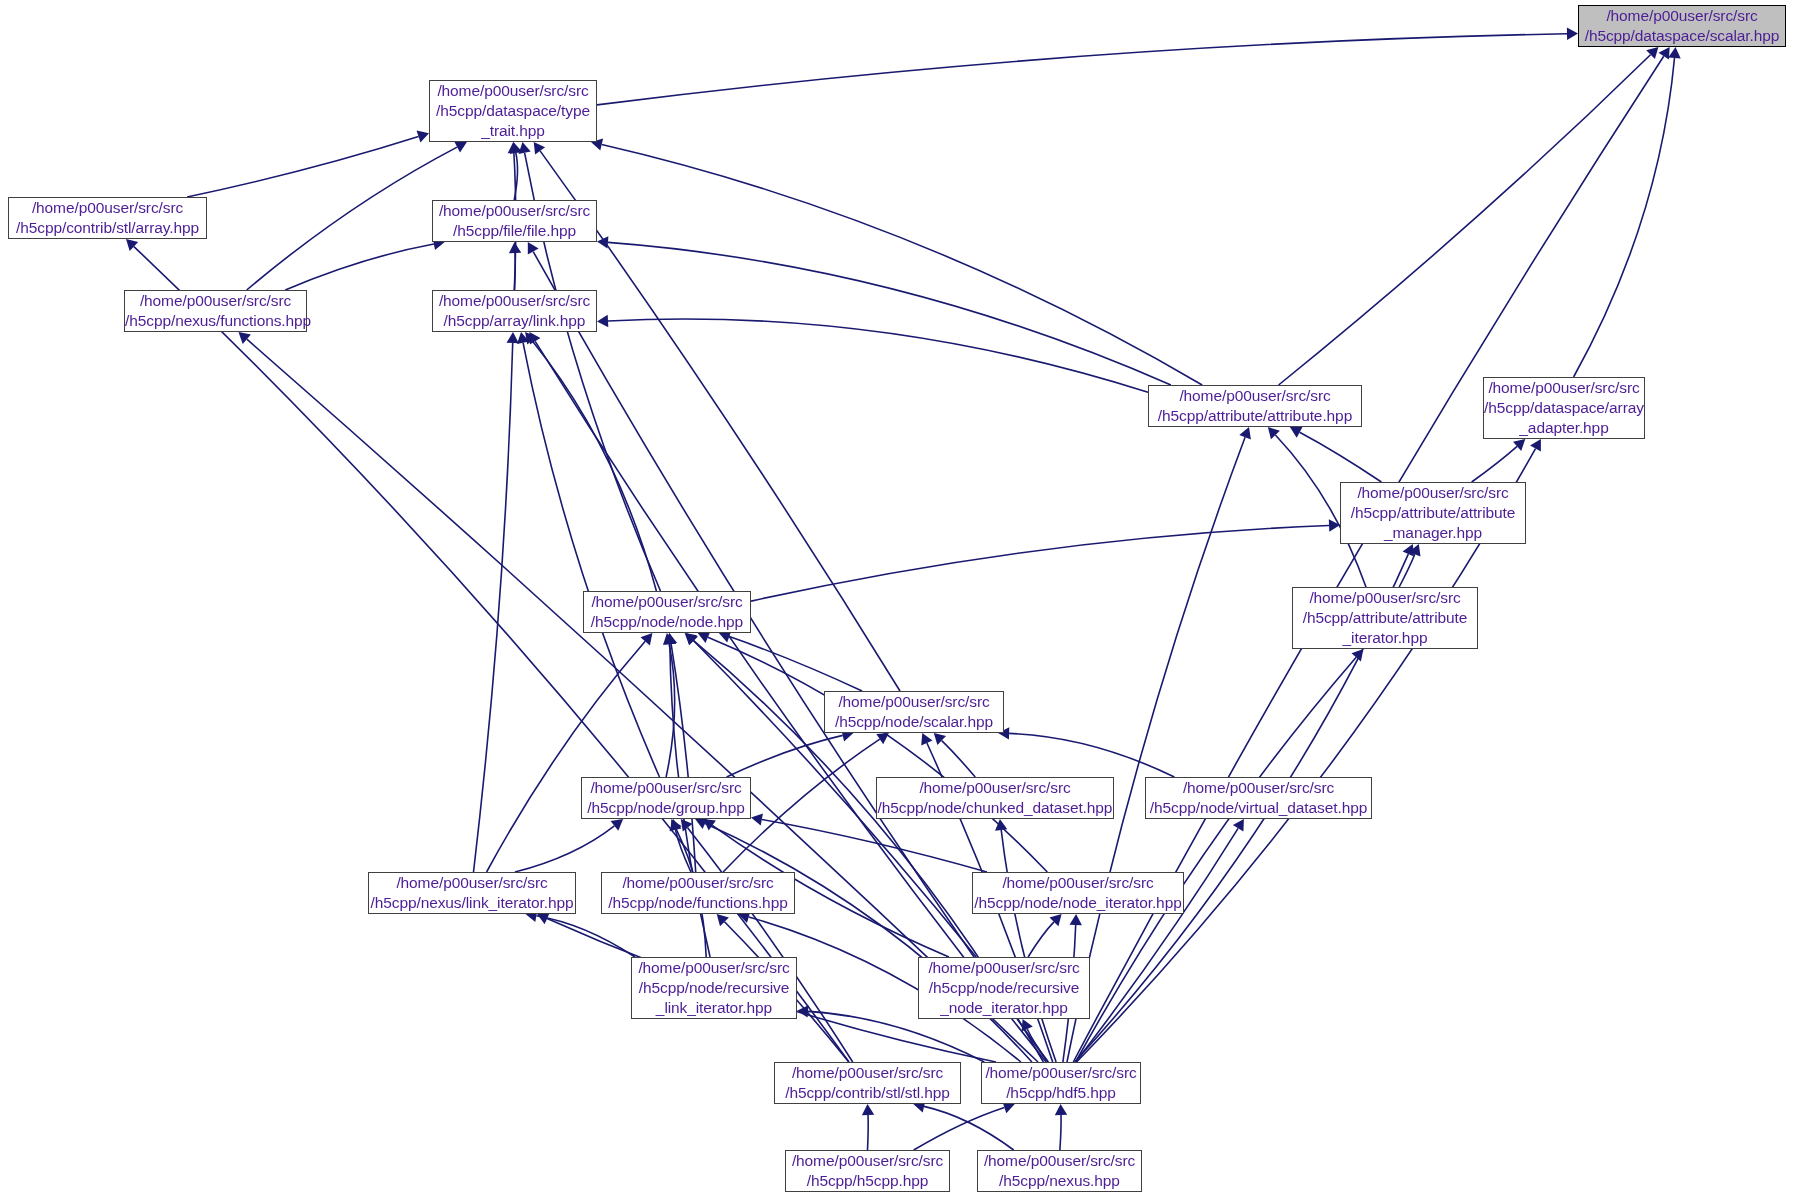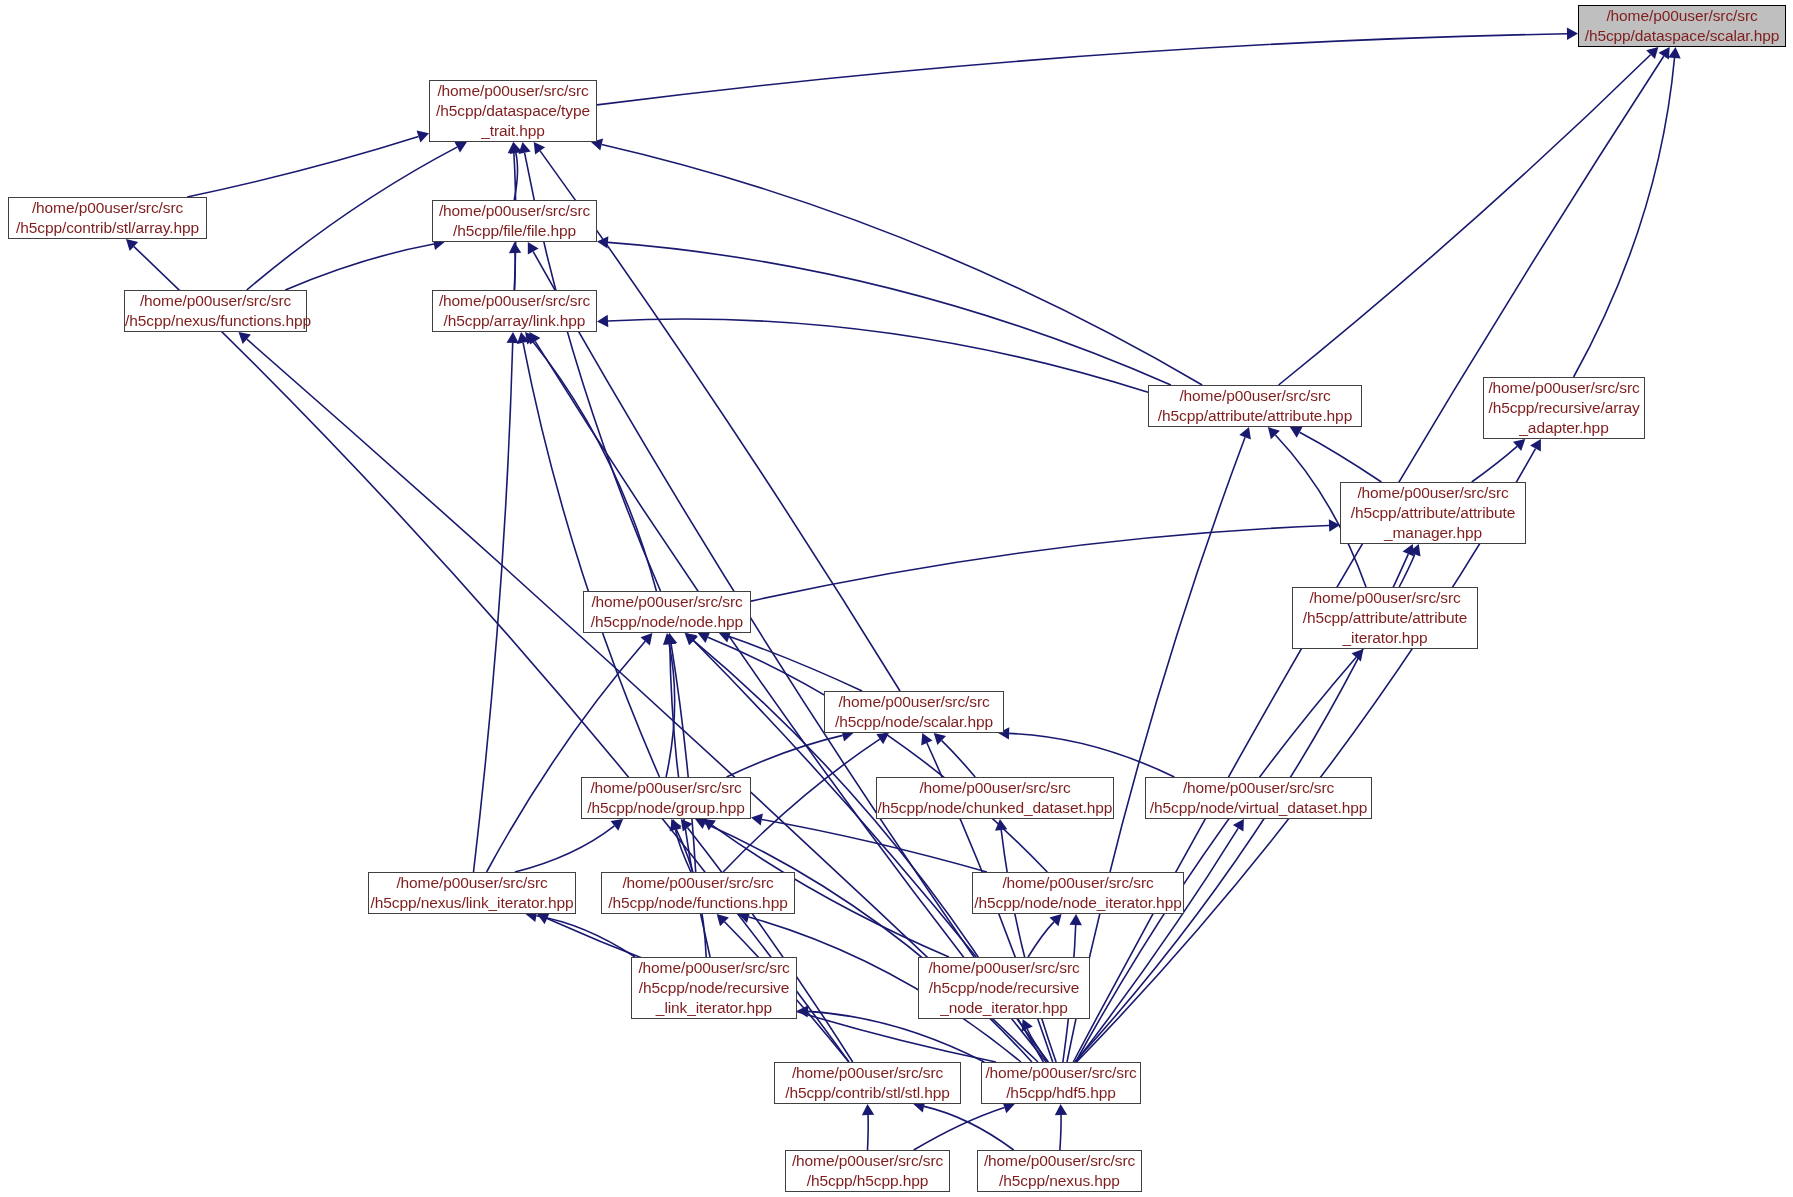--- a/index.html
+++ b/index.html
@@ -29,21 +29,21 @@
   }
   .arrow-head {
     fill: #191970;
     stroke: none;
   }
   .node-box {
     position: absolute;
     box-sizing: border-box;
     border: 1.4px solid #404040;
     background: #ffffff;
-    color: #7f1d1d;
+    color: #4c1d95;
     font-size: 15.5px;
     line-height: 1.30;
     text-align: center;
     display: flex;
     flex-direction: column;
     justify-content: center;
     align-items: center;
     white-space: pre;
     letter-spacing: -0.1px;
   }
@@ -195,21 +195,21 @@
       </g>
   </svg>
   <div id="nodes-layer">
       <div class="node-box root" style="left: 1578px; top: 5px; width: 208px; height: 42px;"><span class="node-line">/home/p00user/src/src</span><span class="node-line">/h5cpp/dataspace/scalar.hpp</span></div>
       <div class="node-box" style="left: 429px; top: 80px; width: 168px; height: 62px;"><span class="node-line">/home/p00user/src/src</span><span class="node-line">/h5cpp/dataspace/type</span><span class="node-line">_trait.hpp</span></div>
       <div class="node-box" style="left: 8px; top: 197px; width: 199px; height: 42px;"><span class="node-line">/home/p00user/src/src</span><span class="node-line">/h5cpp/contrib/stl/array.hpp</span></div>
       <div class="node-box" style="left: 432px; top: 200px; width: 165px; height: 42px;"><span class="node-line">/home/p00user/src/src</span><span class="node-line">/h5cpp/file/file.hpp</span></div>
       <div class="node-box" style="left: 124px; top: 290px; width: 183px; height: 42px;"><span class="node-line">/home/p00user/src/src</span><span class="node-line">/h5cpp/nexus/functions.hpp</span></div>
       <div class="node-box" style="left: 432px; top: 290px; width: 165px; height: 42px;"><span class="node-line">/home/p00user/src/src</span><span class="node-line">/h5cpp/array/link.hpp</span></div>
       <div class="node-box" style="left: 1148px; top: 385px; width: 214px; height: 42px;"><span class="node-line">/home/p00user/src/src</span><span class="node-line">/h5cpp/attribute/attribute.hpp</span></div>
-      <div class="node-box" style="left: 1483px; top: 377px; width: 162px; height: 62px;"><span class="node-line">/home/p00user/src/src</span><span class="node-line">/h5cpp/recursive/array</span><span class="node-line">_adapter.hpp</span></div>
+      <div class="node-box" style="left: 1483px; top: 377px; width: 162px; height: 62px;"><span class="node-line">/home/p00user/src/src</span><span class="node-line">/h5cpp/dataspace/array</span><span class="node-line">_adapter.hpp</span></div>
       <div class="node-box" style="left: 1340px; top: 482px; width: 186px; height: 62px;"><span class="node-line">/home/p00user/src/src</span><span class="node-line">/h5cpp/attribute/attribute</span><span class="node-line">_manager.hpp</span></div>
       <div class="node-box" style="left: 1292px; top: 587px; width: 186px; height: 62px;"><span class="node-line">/home/p00user/src/src</span><span class="node-line">/h5cpp/attribute/attribute</span><span class="node-line">_iterator.hpp</span></div>
       <div class="node-box" style="left: 583px; top: 591px; width: 168px; height: 42px;"><span class="node-line">/home/p00user/src/src</span><span class="node-line">/h5cpp/node/node.hpp</span></div>
       <div class="node-box" style="left: 824px; top: 691px; width: 180px; height: 42px;"><span class="node-line">/home/p00user/src/src</span><span class="node-line">/h5cpp/node/scalar.hpp</span></div>
       <div class="node-box" style="left: 581px; top: 777px; width: 170px; height: 42px;"><span class="node-line">/home/p00user/src/src</span><span class="node-line">/h5cpp/node/group.hpp</span></div>
       <div class="node-box" style="left: 876px; top: 777px; width: 238px; height: 42px;"><span class="node-line">/home/p00user/src/src</span><span class="node-line">/h5cpp/node/chunked_dataset.hpp</span></div>
       <div class="node-box" style="left: 1145px; top: 777px; width: 227px; height: 42px;"><span class="node-line">/home/p00user/src/src</span><span class="node-line">/h5cpp/node/virtual_dataset.hpp</span></div>
       <div class="node-box" style="left: 368px; top: 872px; width: 208px; height: 42px;"><span class="node-line">/home/p00user/src/src</span><span class="node-line">/h5cpp/nexus/link_iterator.hpp</span></div>
       <div class="node-box" style="left: 601px; top: 872px; width: 194px; height: 42px;"><span class="node-line">/home/p00user/src/src</span><span class="node-line">/h5cpp/node/functions.hpp</span></div>
       <div class="node-box" style="left: 972px; top: 872px; width: 212px; height: 42px;"><span class="node-line">/home/p00user/src/src</span><span class="node-line">/h5cpp/node/node_iterator.hpp</span></div>

